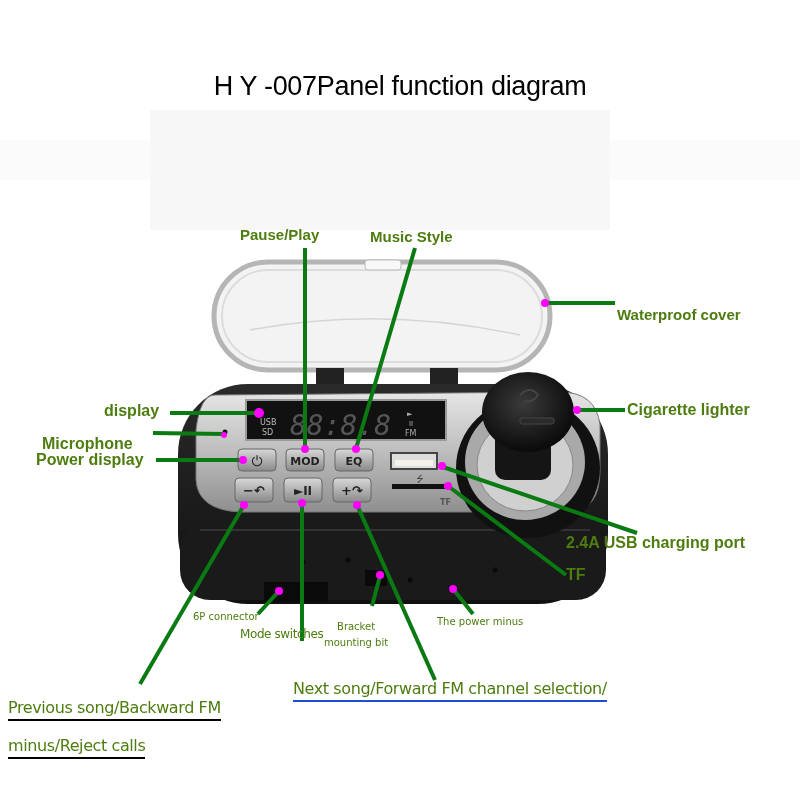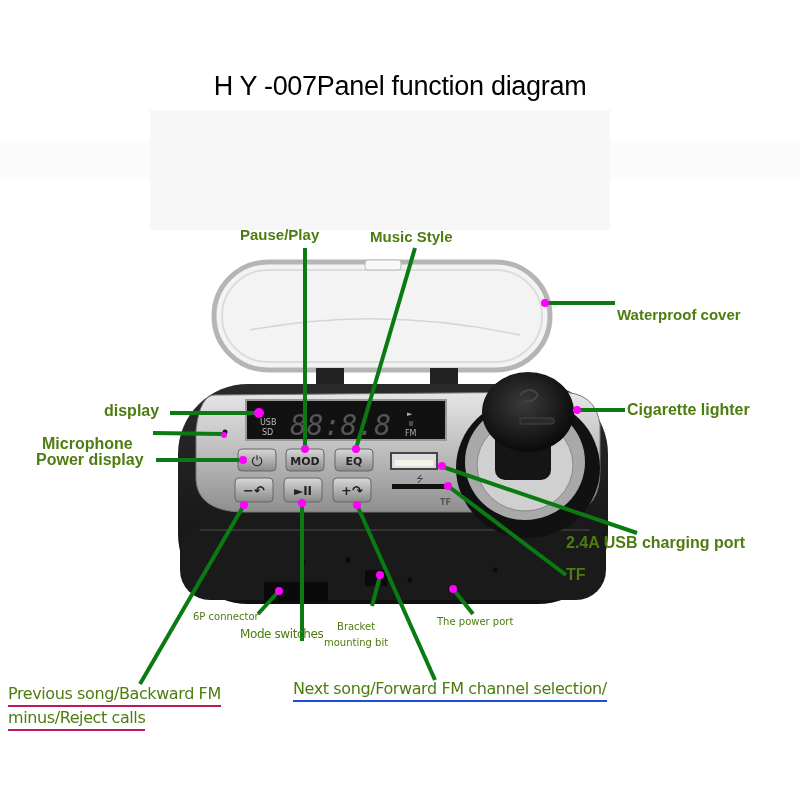--- a/index.html
+++ b/index.html
@@ -7,21 +7,21 @@
          font-family: "Liberation Sans", "DejaVu Sans", sans-serif; color: #000; }
   .bg-ghost { position: absolute; background: #f7f7f7; }
   .title { position: absolute; left: 0; width: 800px; top: 71px; text-align: center;
            font-size: 27px; font-weight: normal; letter-spacing: -0.3px; }
   svg.scene { position: absolute; left: 0; top: 0; }
   .lbl { position: absolute; font-weight: bold; white-space: nowrap; color: #4d7c0f; }
   .lbl.big { font-size: 16px; }
   .lbl.med { font-size: 15px; }
   .lbl.small { font-size: 10px; font-weight: normal; font-family: "DejaVu Sans", sans-serif; }
   .lbl.bottom { font-size: 16px; font-family: "DejaVu Sans", sans-serif; font-weight: normal; line-height: 22px; letter-spacing: -0.4px; }
-  .uline-red { border-bottom: 2px solid #be185d; display: inline-block; padding-bottom: 0; }
+  .uline-red { border-bottom: 2px solid #000000; display: inline-block; padding-bottom: 0; margin-top: 14px; }
   .uline-green { border-bottom: 2px solid #1d4ed8; display: inline-block; }
 </style>
 </head>
 <body>
 
 <div class="bg-ghost" style="left:150px;top:110px;width:460px;height:120px;"></div>
 <div class="bg-ghost" style="left:0;top:140px;width:800px;height:40px;opacity:.5"></div>
 
 <div class="title">H Y -007Panel function diagram</div>
 
@@ -172,21 +172,21 @@
 <div class="lbl big" style="left:42px;top:423px;margin-top:12px;">Microphone</div>
 <div class="lbl big" style="left:36px;top:451px;">Power display</div>
 <div class="lbl big" style="left:627px;top:401px;">Cigarette lighter</div>
 <div class="lbl big" style="left:566px;top:534px;">2.4A USB  charging port</div>
 <div class="lbl big" style="left:566px;top:566px;">TF</div>
 <div class="lbl small" style="left:193px;top:611px;">6P connector</div>
 <div class="lbl small" style="left:324px;top:604px;text-align:center;line-height:16px;margin-top:15px;">
   <div>Bracket</div>
   <div>mounting bit</div>
 </div>
-<div class="lbl small" style="left:437px;top:616px;">The power port</div>
+<div class="lbl small" style="left:437px;top:616px;">The power minus</div>
 <div class="lbl bottom" style="left:240px;top:623px;font-size:12px;">Mode switches</div>
 
 <div class="lbl bottom" style="left:8px;top:683px;">
   <div><span class="uline-red">Previous song/Backward FM</span></div>
   <div><span class="uline-red">minus/Reject calls</span></div>
 </div>
 <div class="lbl bottom" style="left:293px;top:678px;">
   <div><span class="uline-green">Next song/Forward FM channel selection/</span></div>
 </div>
 

